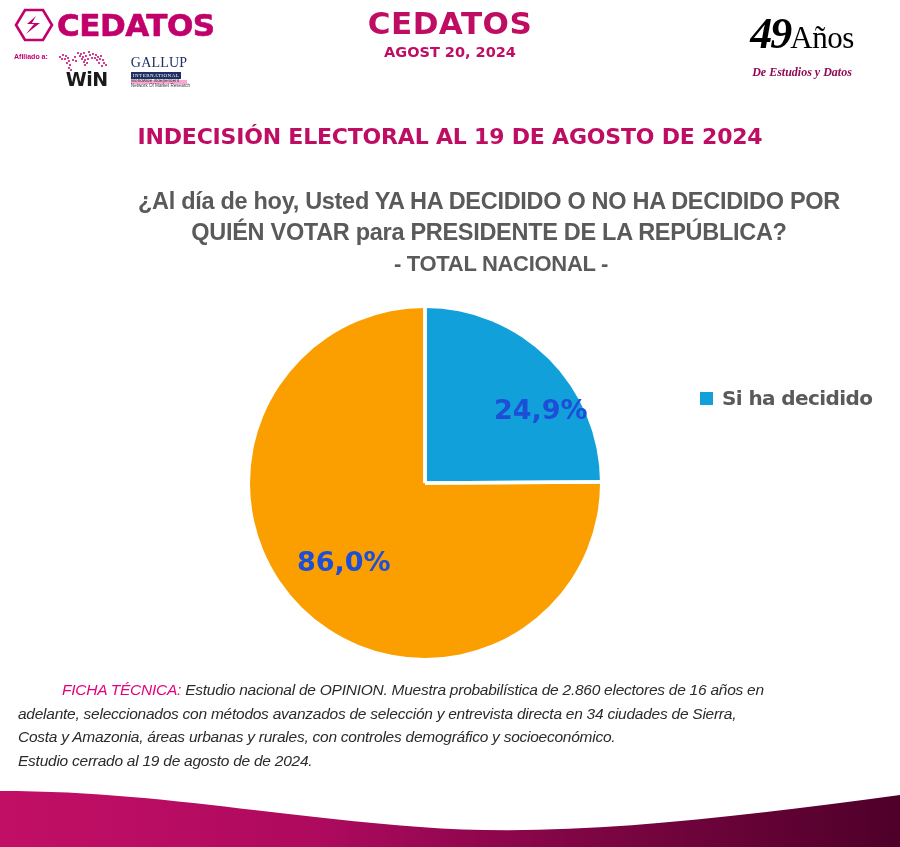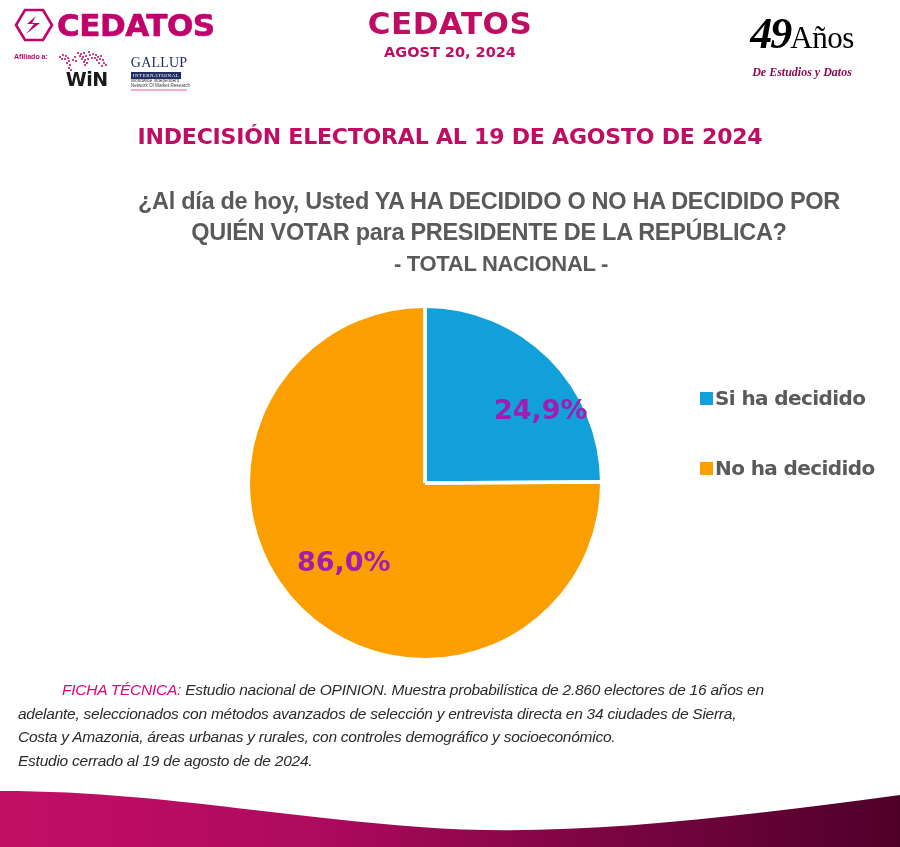--- a/index.html
+++ b/index.html
@@ -92,22 +92,22 @@
     width: 62px;
     height: 46px;
   }
   .gallup-word {
     position: absolute;
     left: 0; top: 8px;
     font-family: "Liberation Serif", serif;
     font-size: 14px;
     color: #1f2f63;
     letter-spacing: 0.2px;
-    border-bottom: 2px solid #f9a8d4;
-    padding-bottom: 18px;
+    border-bottom: 4px solid #f9a8d4;
+    padding-bottom: 9px;
   }
   .gallup-sub {
     position: absolute;
     left: 0; top: 25px;
     font-family: "Liberation Serif", serif;
     font-size: 5px;
     letter-spacing: 0.5px;
     color: #ffffff;
     background: #1f2f63;
     padding: 1px 2px;
@@ -235,38 +235,38 @@
     top: 13px;
     width: 350px;
     height: 350px;
   }
   .pie-svg { display: block; }
 
   .slice-label {
     position: absolute;
     font-family: "DejaVu Sans", sans-serif;
     font-weight: bold;
-    color: #a21caf;
+    color: #1d4ed8;
     font-size: 27px;
     letter-spacing: 0px;
     white-space: nowrap;
   }
   .label-blue { left: 244px; top: 86px; }
   .label-orange { left: 47px; top: 238px; }
 
   .legend {
     position: absolute;
     left: 700px;
     top: 88px;
     width: 196px;
   }
   .legend-item {
     display: flex;
     align-items: center;
-    gap: 2px;
+    gap: 9px;
     height: 30px;
     margin-bottom: 40px;
   }
   .legend-swatch {
     width: 13px;
     height: 13px;
     flex: 0 0 13px;
   }
   .legend-label {
     font-family: "DejaVu Sans", sans-serif;
@@ -424,24 +424,20 @@
 
     <span class="slice-label label-blue">24,9%</span>
     <span class="slice-label label-orange">86,0%</span>
   </div>
 
   <div class="legend">
     <div class="legend-item">
       <span class="legend-swatch" style="background:#12A0DB"></span>
       <span class="legend-label">Si ha decidido</span>
     </div>
-    <div class="legend-item">
-      <span class="legend-swatch" style="background:#FB9E00"></span>
-      <span class="legend-label">No ha decidido</span>
-    </div>
   </div>
 
 </div>
 
 <div class="footnote">
   <span class="fn-line"><span class="ficha-label">FICHA TÉCNICA:</span><span> Estudio nacional de OPINION. Muestra probabilística de 2.860 electores de 16 años en</span></span>
   <span class="fn-line">adelante,  seleccionados con métodos avanzados de selección y entrevista directa en 34 ciudades de Sierra,</span>
   <span class="fn-line">Costa y Amazonia, áreas urbanas y rurales, con controles demográfico y socioeconómico.</span>
   <span class="fn-line">Estudio cerrado al 19 de agosto de de 2024.</span>
 </div>

